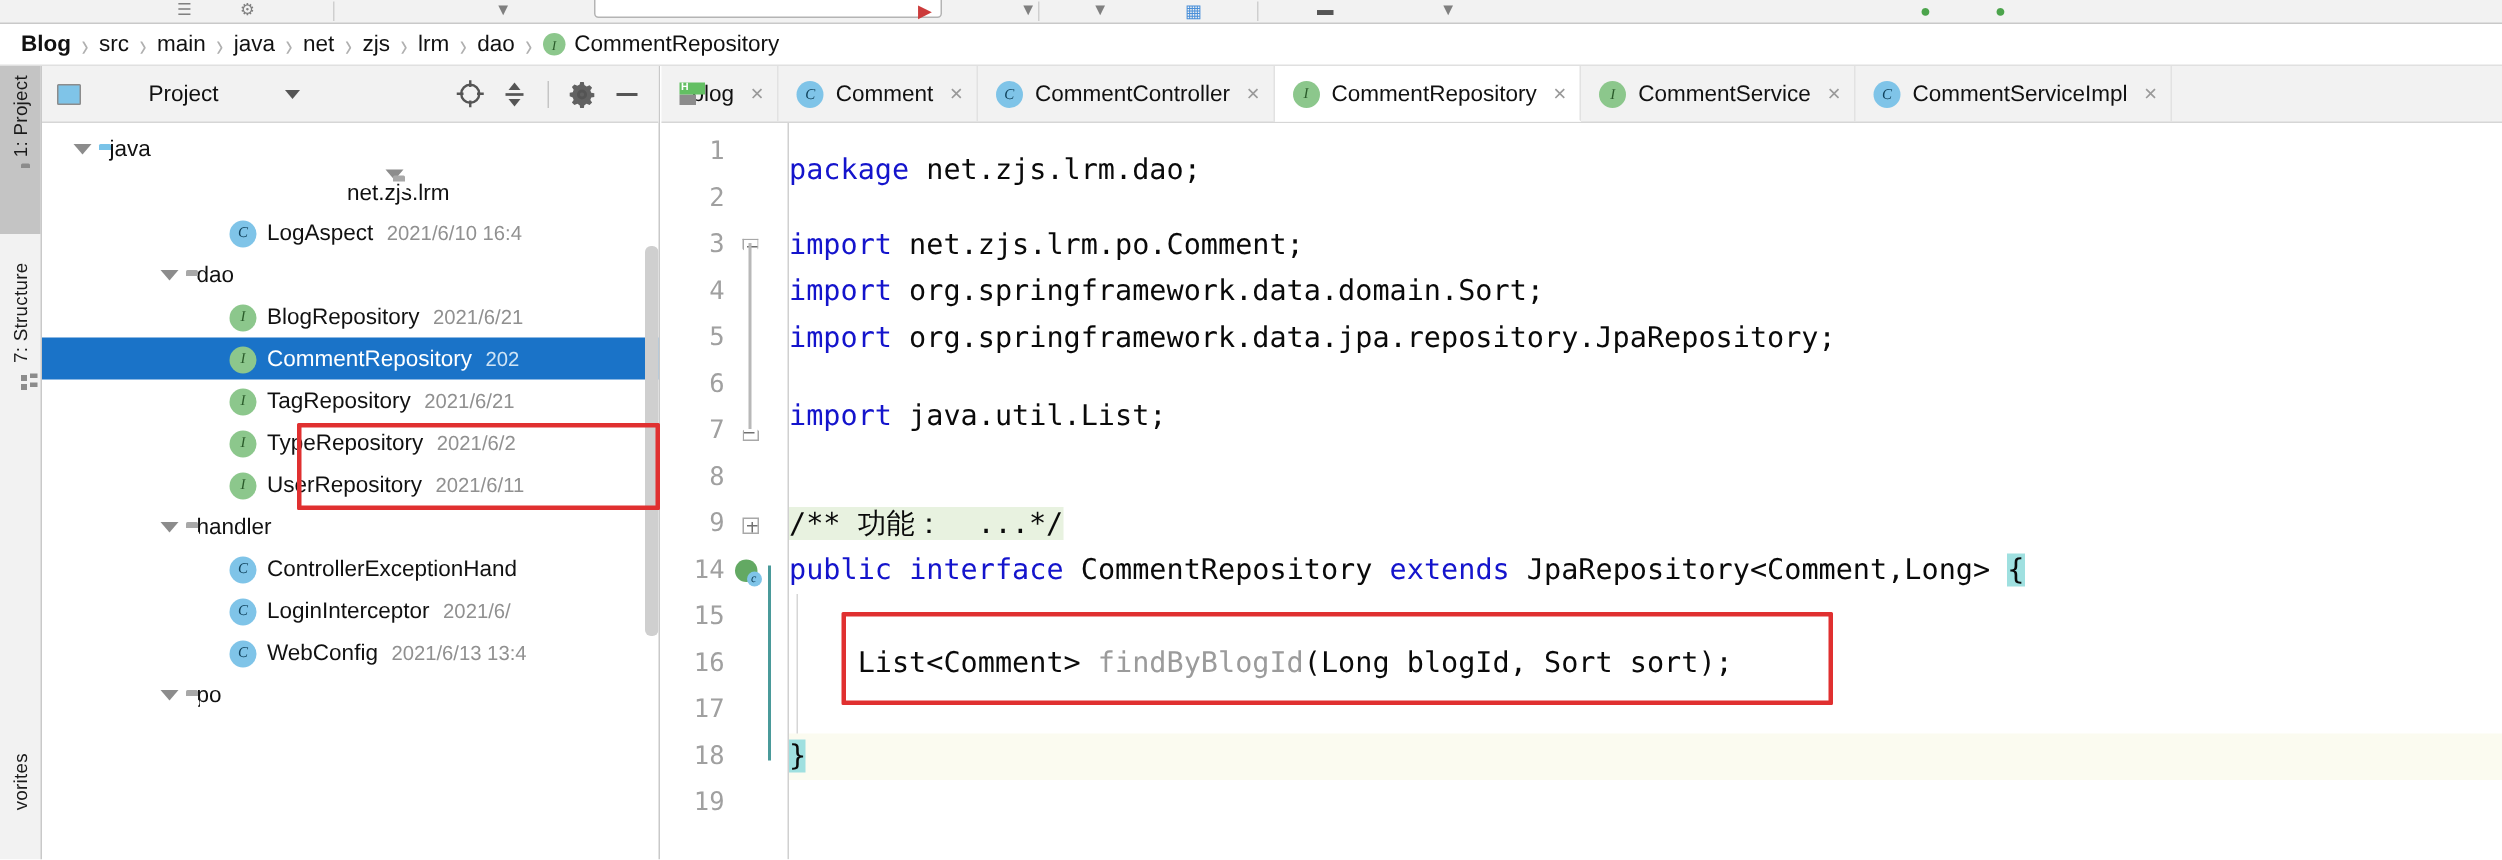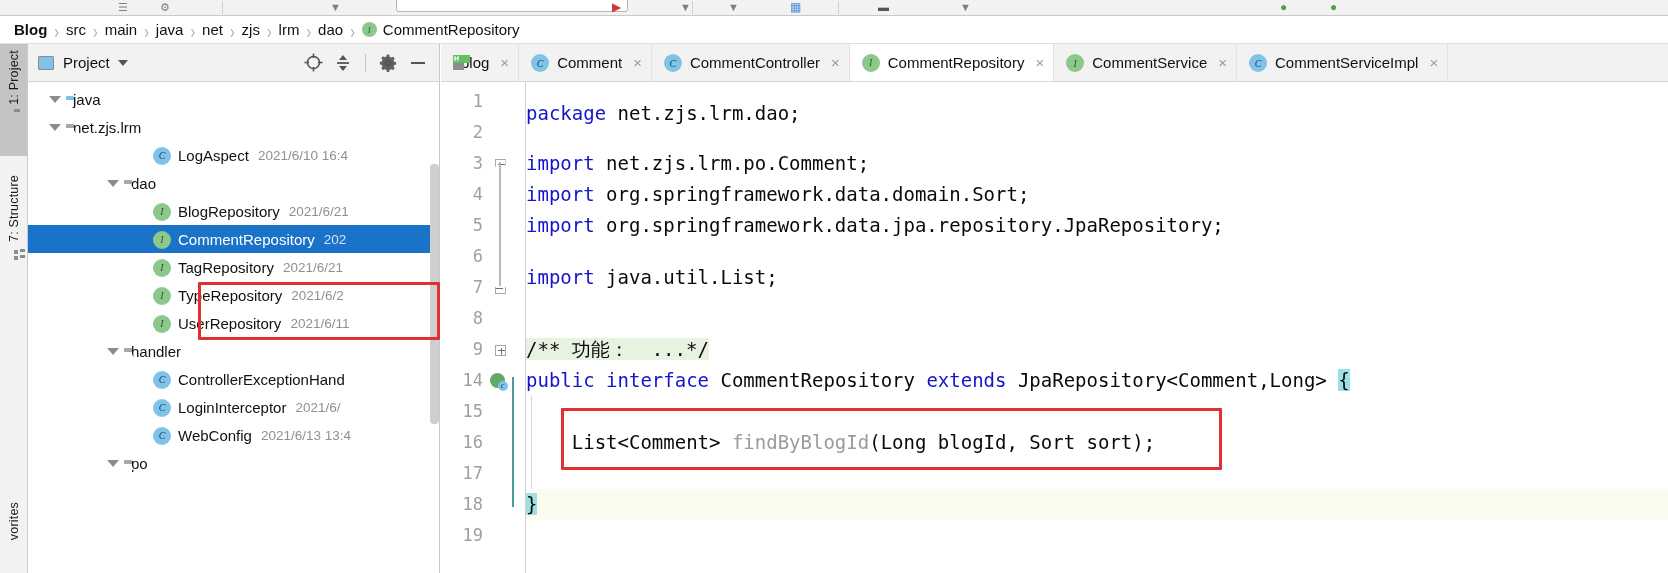--- a/index.html
+++ b/index.html
@@ -85,20 +85,21 @@
 
   
   .project-panel {
     position: absolute; top: 44px; left: 28px; width: 412px; height: 529px;
     background: #ffffff; border-right: 1px solid #c9c9c9;
   }
   .pp-header {
     height: 38px; display: flex; align-items: center;
     padding: 0 8px 0 10px; background: #f2f2f2;
     border-bottom: 1px solid #d6d6d6;
+    gap: 36px;
   }
   .pp-icon {
     width: 16px; height: 14px; background: #7fc4e8;
     border: 1.5px solid #8c8c8c; border-radius: 1px; margin-right: 9px;
   }
   .pp-title { font-size: 15px; color: #111; }
   .pp-caret {
     margin-left: 8px; width: 0; height: 0;
     border-left: 5px solid transparent; border-right: 5px solid transparent;
     border-top: 6px solid #555;
@@ -399,21 +400,21 @@
         </span>
       </span>
     </div>
 
     <div class="tree" id="tree">
         <div class="trow" style="padding-left: 21px;">
           <span class="twist"></span>
           <span class="ticon"><span class="fld blue"></span></span>
           <span class="tname">java</span>
         </div>
-        <div class="trow" style="padding-left: 21px;">
+        <div class="trow" style="padding-left: 64px; flex-direction: column;">
           <span class="twist"></span>
           <span class="ticon"><span class="fld gray"></span></span>
           <span class="tname">net.zjs.lrm</span>
         </div>
         <div class="trow" style="padding-left: 108px;">
           <span class="twist hidden"></span>
           <span class="ticon"><span class="cls-badge c">C</span></span>
           <span class="tname">LogAspect</span>
           <span class="tstamp">2021/6/10 16:4</span>
         </div>

